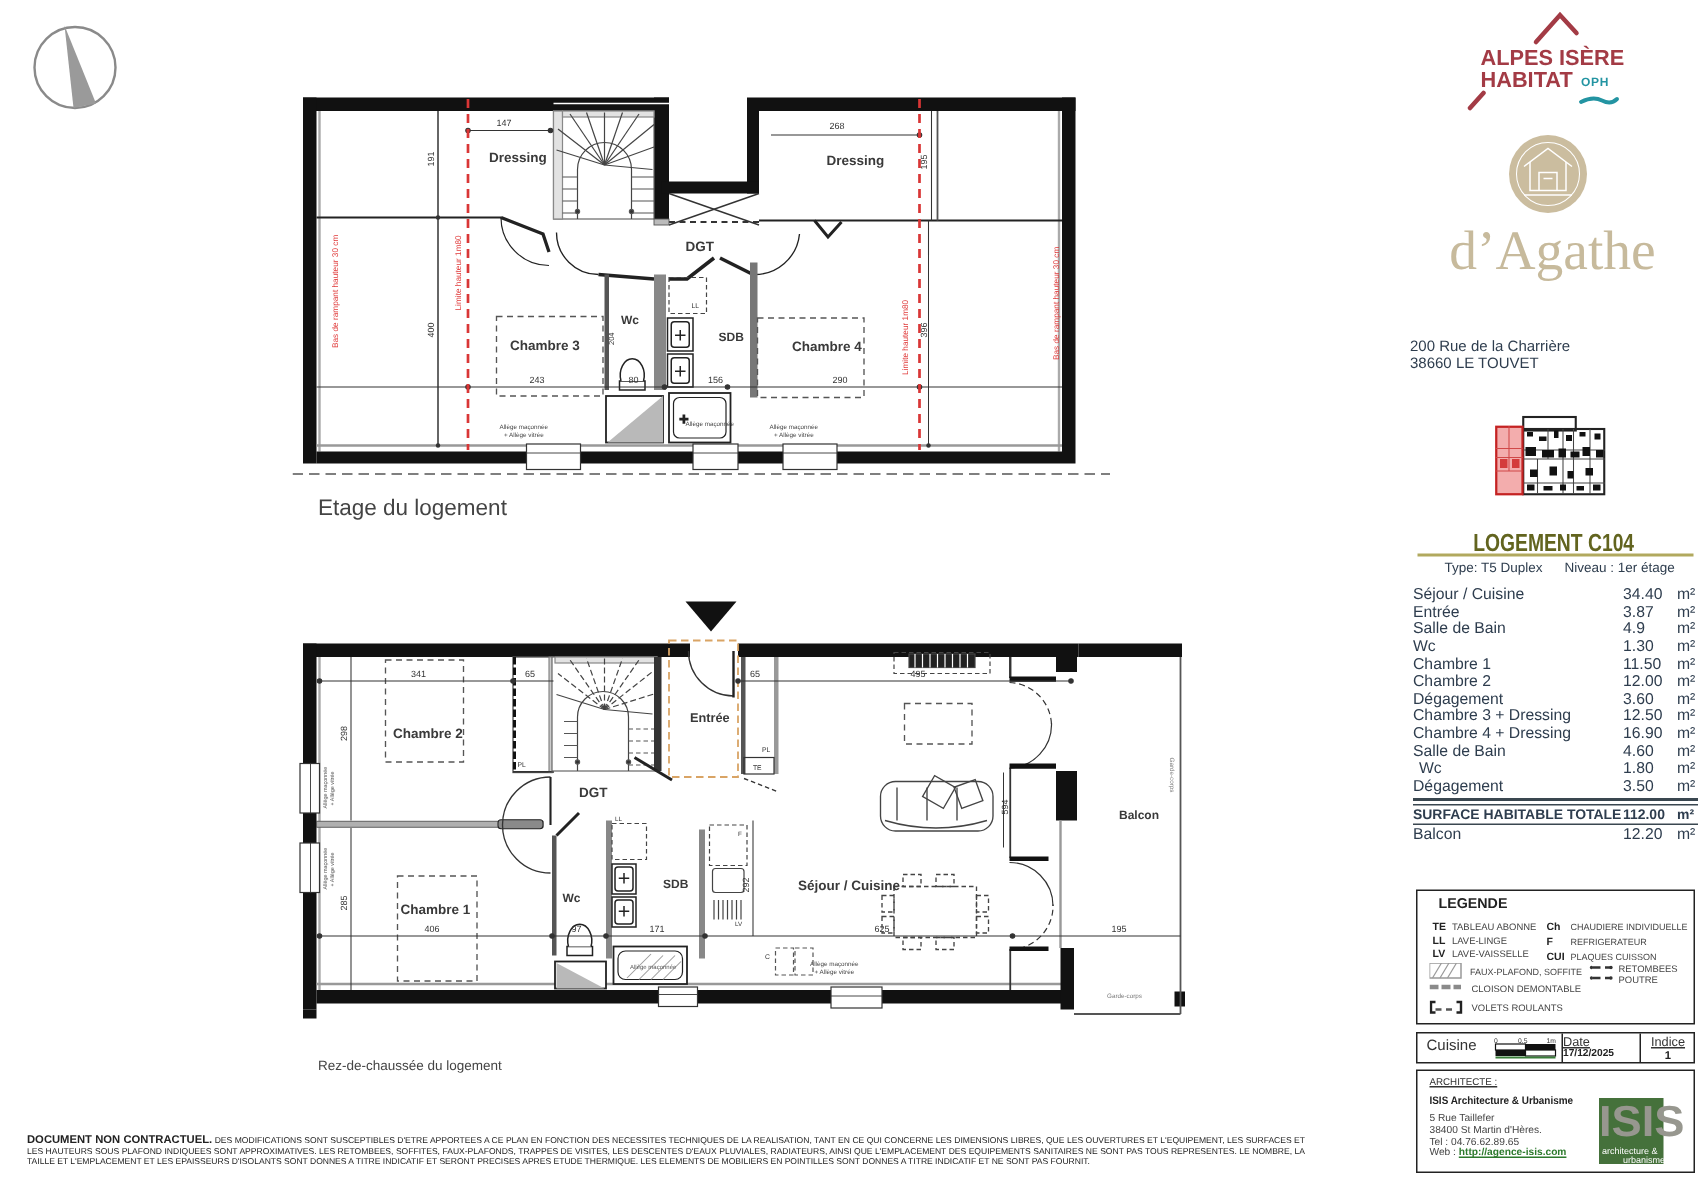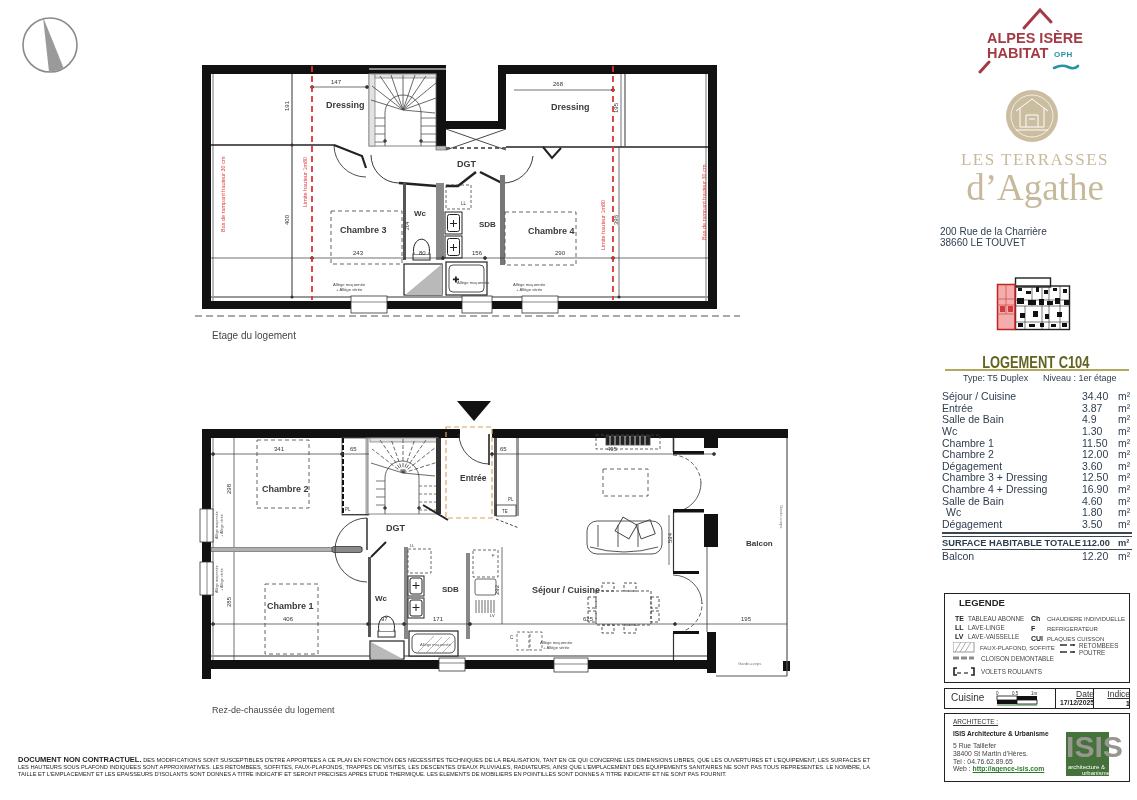--- a/index.html
+++ b/index.html
@@ -218,21 +218,21 @@
 
   <text x="511" y="185" font-size="5.5" fill="#e03a3a" transform="rotate(-90 511 185)">Bas de rampant hauteur 30 cm</text>
 
   <text x="138" y="231" font-size="4.2" fill="#444">Allège maçonnée</text>
   <text x="141" y="236" font-size="4.2" fill="#444">+ Allège vitrée</text>
   <text x="262" y="229" font-size="4.2" fill="#444">Allège maçonnée</text>
   <text x="318" y="231" font-size="4.2" fill="#444">Allège maçonnée</text>
   <text x="321" y="236" font-size="4.2" fill="#444">+ Allège vitrée</text>
 </svg>
 
-<div class="abs" style="left:212px;top:330px;font-size:10px;color:#444">Etage du logement</div>
+<div class="abs" style="left:212px;top:330px;font-size:15px;color:#444">Etage du logement</div>
 
 <svg class="abs" style="left:190px;top:395px" width="615" height="300" viewBox="0 0 615 300">
 
   <polygon points="267,6 301,6 284,26" fill="#111"></polygon>
 
   <rect x="12" y="34" width="258" height="9" fill="#111"></rect>
   <rect x="302" y="34" width="227" height="9" fill="#111"></rect>
 
   <rect x="529" y="34" width="69" height="9" fill="#111"></rect>
 
@@ -542,21 +542,20 @@
   <g stroke="#fff" stroke-width="1" fill="none">
     <path d="M12,22 L28,10 L44,22"></path>
     <path d="M16,19 L16,38 L40,38 L40,19"></path>
     <path d="M22,38 L22,26 L34,26 L34,38"></path>
     <line x1="25" y1="30" x2="31" y2="30"></line>
     <line x1="12" y1="41" x2="44" y2="41"></line>
   </g>
 </svg>
 
 <div class="abs" style="left:940px;top:150px;width:190px;text-align:center;color:#c7ba9c;font-family:'Liberation Serif',serif">
-  <div style="font-size:17px;letter-spacing:1.5px;white-space:nowrap">LES TERRASSES</div>
   <div style="font-size:37px;margin-top:-4px;font-style:italic;font-style:normal">d’Agathe</div>
 </div>
 
 <div class="abs" style="left:940px;top:226px;width:190px;text-align:left;color:#2e3d4e;font-size:10px;line-height:11px">
   200 Rue de la Charrière<br>38660 LE TOUVET
 </div>
 
 <svg class="abs" style="left:992px;top:275px" width="84" height="60" viewBox="0 0 84 60">
 
   <rect x="23.5" y="3" width="35" height="9" fill="none" stroke="#222" stroke-width="1.4"></rect>
@@ -755,26 +754,26 @@
     <text x="1" y="5" font-size="4.5" fill="#333">0</text>
     <text x="17" y="5" font-size="4.5" fill="#333">0.5</text>
     <text x="36" y="5" font-size="4.5" fill="#333">1m</text>
     <rect x="2" y="6" width="20" height="4" fill="#fff" stroke="#111" stroke-width="0.8"></rect>
     <rect x="22" y="6" width="20" height="4" fill="#111"></rect>
     <rect x="2" y="10" width="20" height="4" fill="#111"></rect>
     <rect x="22" y="10" width="20" height="4" fill="#fff" stroke="#111" stroke-width="0.8"></rect>
     <line x1="2" y1="15" x2="42" y2="15" stroke="#3a7d3a" stroke-width="1.2"></line>
   </svg>
 
-  <div style="position:absolute;left:110px;top:0;width:38px;height:100%;border-left:1.2px solid #222;text-align:right">
+  <div style="position:absolute;left:96px;top:0;width:38px;height:100%;border-left:1.2px solid #222;text-align:left">
     <div style="font-size:8.5px;color:#333;text-decoration:underline">Date</div>
     <div style="font-size:6.8px;font-weight:bold;color:#222;white-space:nowrap">17/12/2025</div>
   </div>
 
-  <div style="position:absolute;left:148px;top:0;width:36px;height:100%;border-left:1.2px solid #222;text-align:right">
+  <div style="position:absolute;left:148px;top:0;width:36px;height:100%;border-left:1.2px solid #222;text-align:center">
     <div style="font-size:8.5px;color:#333;text-decoration:underline">Indice</div>
     <div style="font-size:7.5px;font-weight:bold;color:#222">1</div>
   </div>
 </div>
 
 <div class="abs" style="left:944px;top:713px;width:184px;height:67px;border:1.2px solid #222">
 
   <div style="position:absolute;left:8px;top:4px;font-size:6.5px;color:#333;text-decoration:underline">ARCHITECTE :</div>
 
   <div style="position:absolute;left:8px;top:15px;font-size:7.2px;font-weight:bold;color:#222;white-space:nowrap;transform:scaleX(0.92);transform-origin:0 0">ISIS Architecture &amp; Urbanisme</div>

